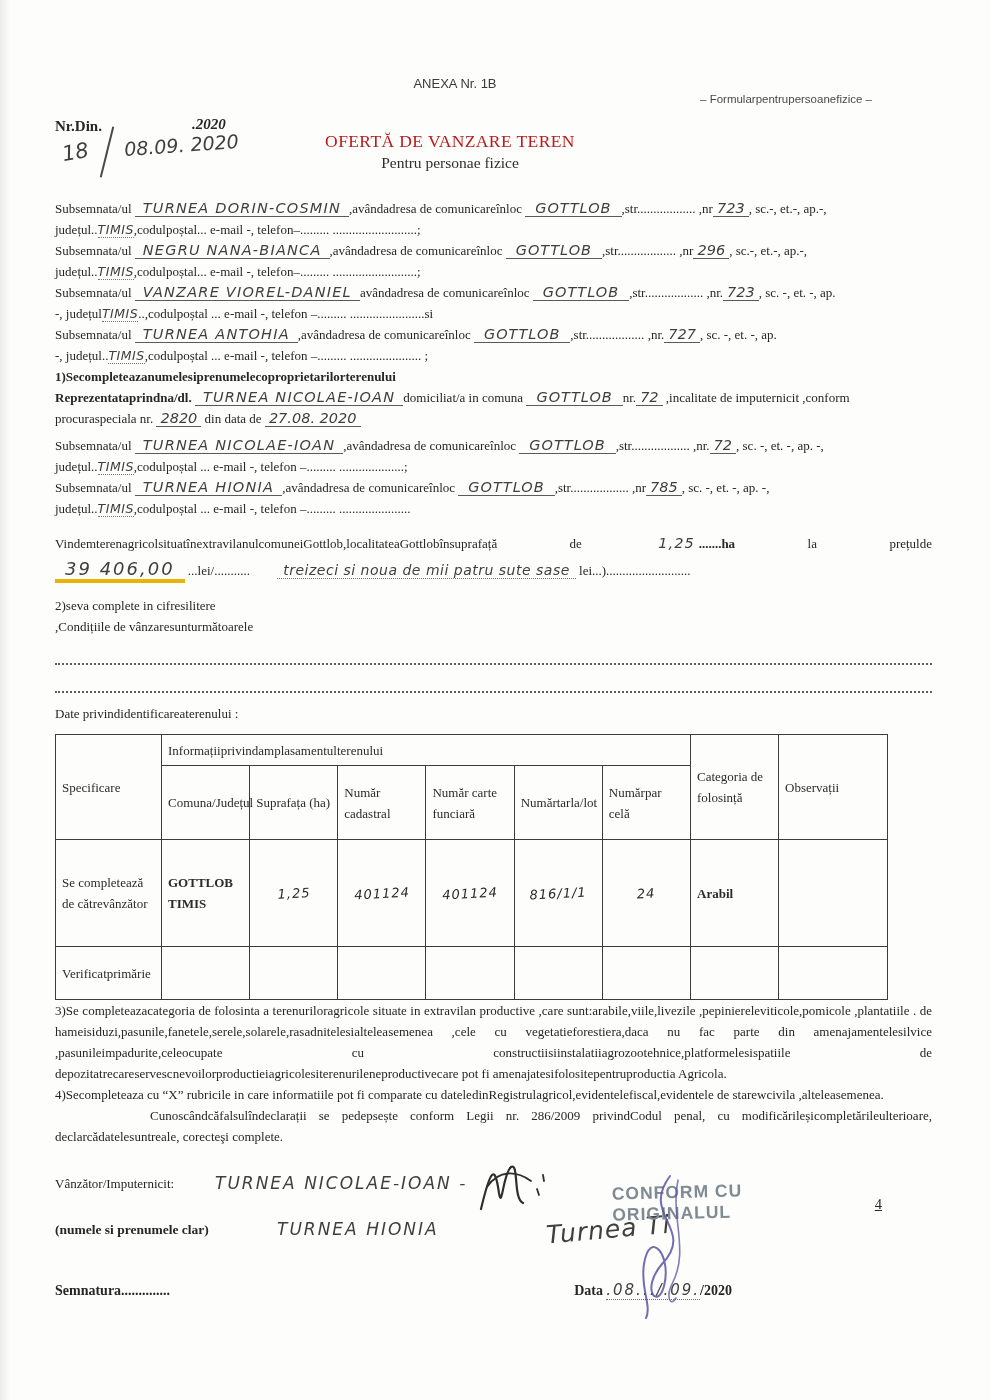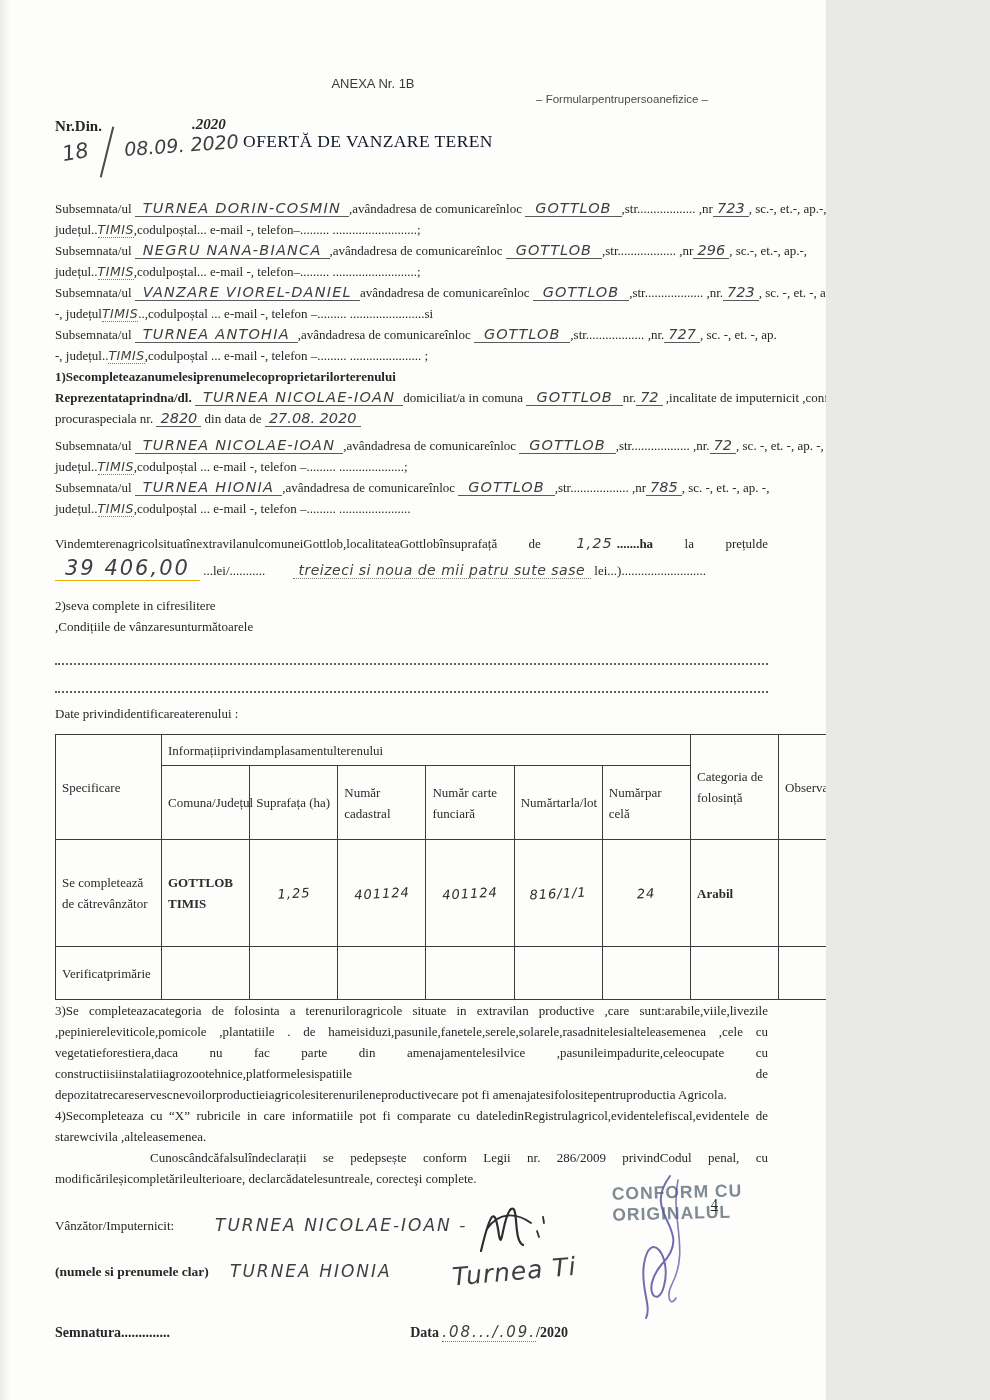--- a/index.html
+++ b/index.html
@@ -1,27 +1,27 @@
 <!DOCTYPE html>
 <html><head>
 <meta charset="utf-8">
 <style>
   html,body { margin:0; padding:0; background:#e9e9e7; }
-  .page { position:relative; width:826px; height:1400px; background:#fdfdfc; overflow:hidden;
+  .page { position:relative; width:990px; height:1400px; background:#fdfdfc; overflow:hidden;
           font-family:"Liberation Serif", serif; color:#262626; }
   .edge-shade { position:absolute; left:0; top:0; bottom:0; width:10px;
           background:linear-gradient(90deg, rgba(0,0,0,0.07), rgba(0,0,0,0)); }
   .annex { position:absolute; top:76px; left:0; right:80px; text-align:center;
           font-family:"Liberation Sans", sans-serif; font-size:13px; color:#3a3a3a; }
   .form-note { position:absolute; top:93px; right:118px; font-family:"Liberation Sans", sans-serif;
           font-size:11.5px; color:#4a4a4a; }
   .nrdin { position:absolute; top:118px; left:55px; font-size:15px; font-weight:bold; }
   .year-printed { position:absolute; top:116px; left:192px; font-size:15px; font-weight:bold; font-style:italic; }
   .title { position:absolute; top:131px; left:0; right:90px; text-align:center;
-          font-size:17.5px; letter-spacing:0.4px; color:#0f172a; }
+          font-size:17.5px; letter-spacing:0.4px; color:#b91c1c; }
   .subtitle { position:absolute; top:154px; left:0; right:90px; text-align:center; font-size:15.5px; color:#2e2e2e; }
 
   .hw { font-family:"DejaVu Sans", sans-serif; font-style:italic; color:#3f3f3f; }
   .hw-big { font-size:20px; letter-spacing:1px; }
   .hw-name { font-size:14.5px; letter-spacing:1.2px; padding:0 8px; border-bottom:1px solid #5a5a5a; white-space:nowrap; }
   .hw-loc  { font-size:14.5px; letter-spacing:1px; padding:0 10px; border-bottom:1px solid #5a5a5a; white-space:nowrap; }
   .hw-nr   { font-size:14.5px; padding:0 4px; border-bottom:1px solid #5a5a5a; }
   .hw-judet{ font-size:12.5px; letter-spacing:0.5px; border-bottom:1px dotted #777; }
   .hw-inline { font-size:14.5px; padding:0 4px; }
 
@@ -29,42 +29,42 @@
   .pen-slash { position:absolute; top:126px; left:106px; width:2px; height:52px; background:#4a4a4a; transform:rotate(14deg); }
   .date-hw { position:absolute; top:134px; left:124px; font-size:19px; transform:rotate(-4deg); }
 
   .content { position:absolute; top:198px; left:55px; right:58px; font-size:13px; line-height:21px; }
   .pline { white-space:nowrap; }
   .gap6 { height:6px; } .gap10 { height:10px; } .gap14 { height:14px; }
   .bold { font-weight:bold; }
 
   .sale-line1 { display:flex; justify-content:space-between; align-items:flex-end; white-space:nowrap; }
   .sale-line2 { white-space:nowrap; margin-top:4px; }
-  .hw-price { font-size:21px; letter-spacing:2px; padding:0 10px; border-bottom:1px solid #eab308; }
+  .hw-price { font-size:18px; letter-spacing:2px; padding:0 10px; border-bottom:4px solid #eab308; }
   .hw-words { font-size:14px; letter-spacing:0.5px; border-bottom:1px dotted #777; padding:0 6px;margin-left:24px; }
 
   .dotline { border-bottom:2px dotted #5e5e5e; height:18px; margin-top:8px; }
 
   .idtable { border-collapse:collapse; margin-top:10px; width:833px; table-layout:fixed; }
   .idtable td { border:1.5px solid #3c3c3c; padding:3px 6px; font-size:13px; vertical-align:middle; color:#2b2b2b; }
   .idtable .group { height:24px; vertical-align:middle; }
   .idtable .h2 { height:74px; }
   .idtable .body-row td { height:100px; vertical-align:middle; }
   .idtable .verif-row td { height:46px; vertical-align:middle; }
   .label-cell { overflow-wrap:anywhere; vertical-align:middle; }
   .comuna-cell { font-weight:bold; white-space:pre-line; }
   .hw-cell { font-family:"DejaVu Sans", sans-serif; font-style:italic; color:#3f3f3f;
              font-size:21px; letter-spacing:1px; transform:rotate(-3deg); text-align:center; }
   .hw-cell-big { font-size:23px; }
 
   .just { text-align:justify; }
   .law-par { text-indent:95px; text-align:justify; }
 
   .signrow1 { display:flex; align-items:flex-start; margin-top:26px; }
-  .signrow2 { display:flex; align-items:center; margin-top:2px; }
+  .signrow2 { display:flex; align-items:center; margin-top:2px;gap:47px; }
   .hw-sign-name { font-size:17px; letter-spacing:2px; white-space:nowrap; }
   .hw-signature { font-size:25px; letter-spacing:1px; transform:rotate(-5deg); }
 
   .bottomrow { display:flex; justify-content:space-between; margin-top:40px; }
   .data-group { margin-right:200px; }
   .hw-date-small { font-size:15px; letter-spacing:2px; border-bottom:1px dotted #777; }
 
   .stamp { position:absolute; top:1182px; left:612px; font-family:"Liberation Sans", sans-serif;
            font-weight:bold; font-size:17.5px; letter-spacing:1px; color:#7f8a92; transform:rotate(-1.5deg);
            line-height:21px; }
@@ -81,20 +81,21 @@
   <div class="annex">ANEXA Nr. 1B</div>
   <div class="form-note">– Formularpentrupersoanefizice –</div>
 
   <div class="nrdin">Nr.Din.</div>
   <div class="year-printed">.2020</div>
   <div class="nr-hw hw">18</div>
   <div class="pen-slash"></div>
   <div class="date-hw hw">08.09. 2020</div>
 
   <div class="title">OFERTĂ DE VANZARE TEREN</div>
+  <div class="subtitle">Pentru personae fizice</div>
 
   <div class="content">
 
     <div class="pline">
       <span>Subsemnata/ul</span>
       <span class="hw hw-name">TURNEA DORIN-COSMIN</span><span>,avândadresa de comunicareînloc</span>
       <span class="hw hw-loc">GOTTLOB</span><span>,str..................</span>
       <span>,nr</span><span class="hw hw-nr">723</span><span>, sc.-, et.-, ap.-,</span>
     </div>
     <div class="pline">

